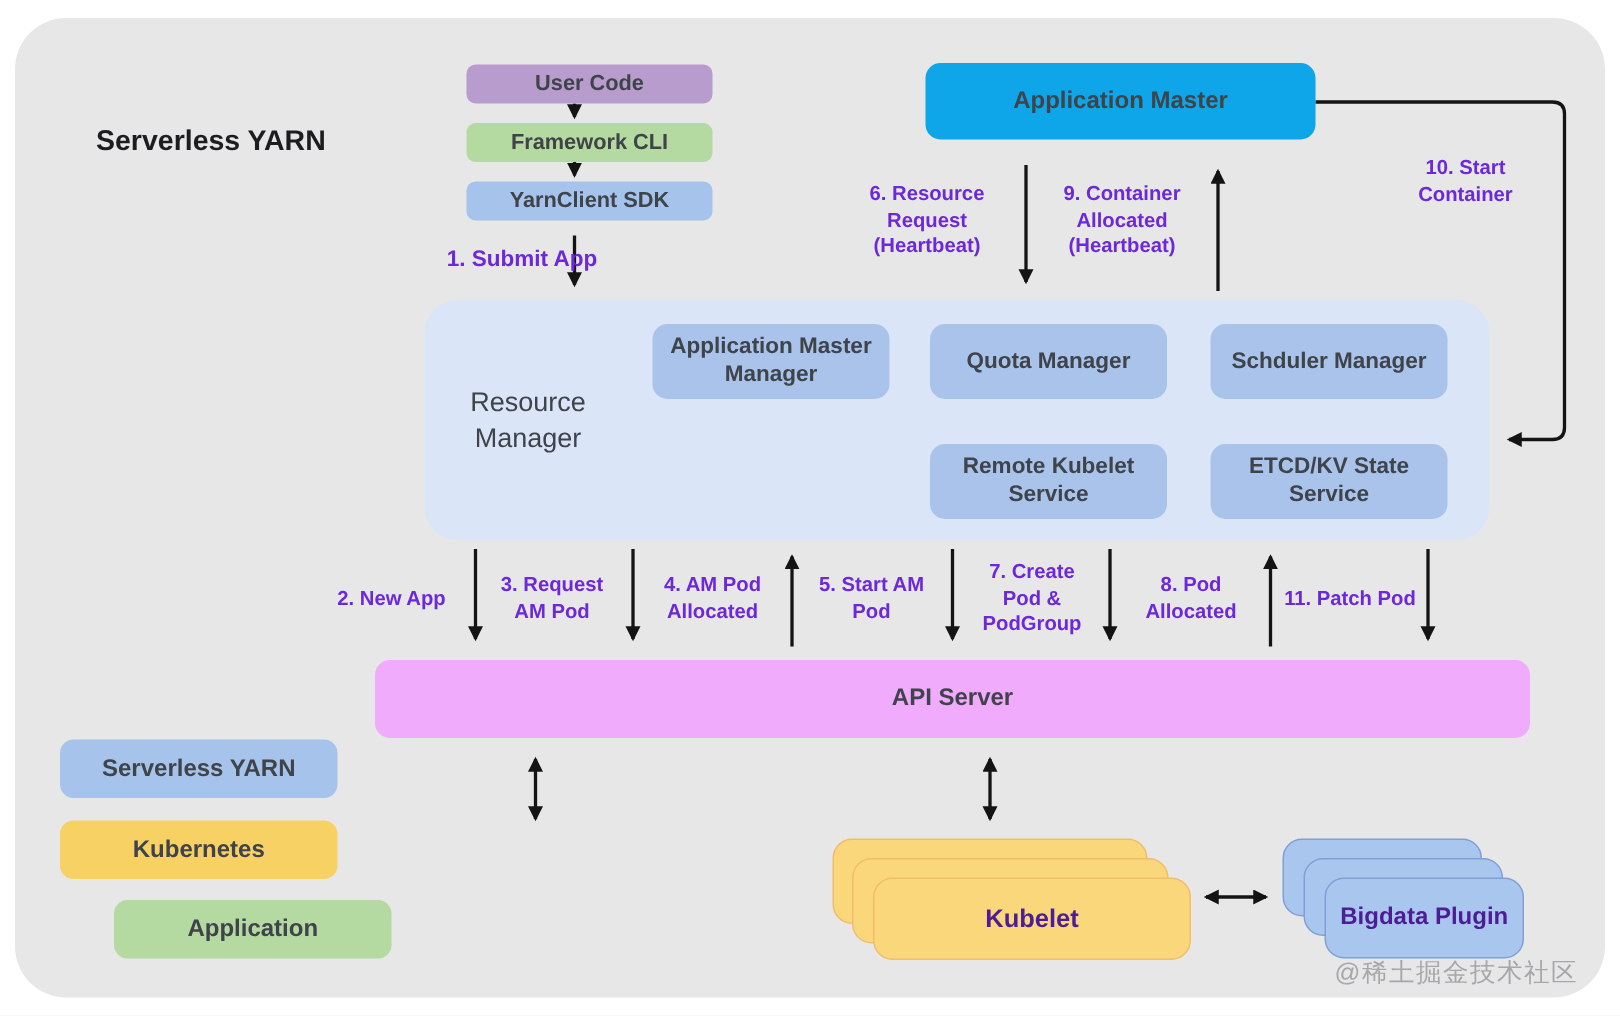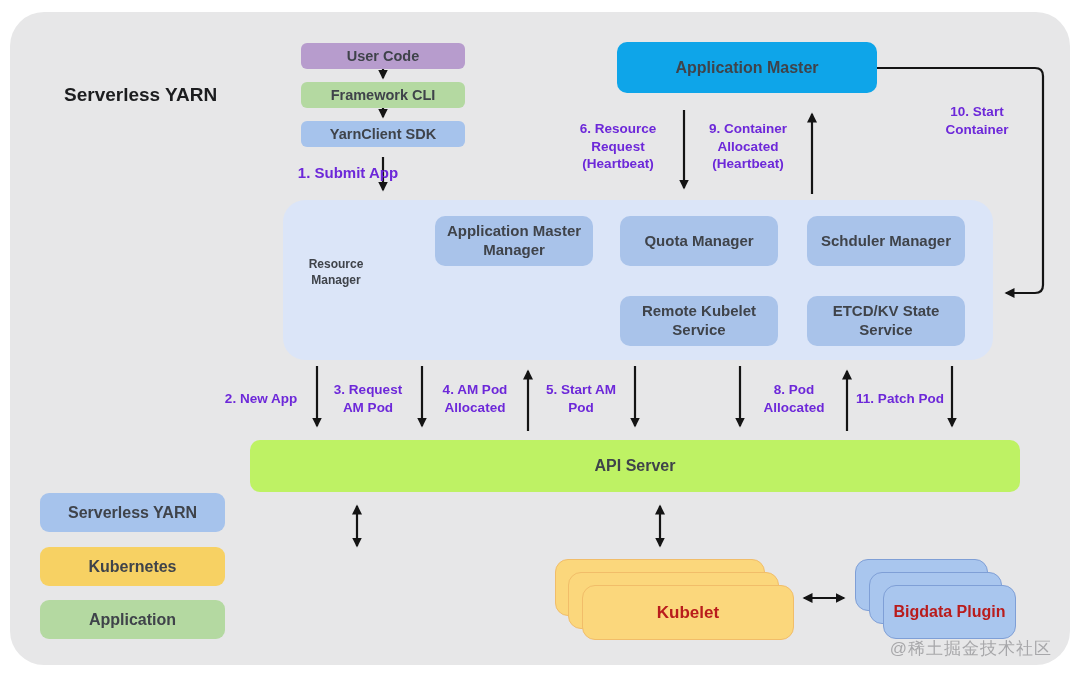--- a/index.html
+++ b/index.html
@@ -5,48 +5,48 @@
   html,body{margin:0;padding:0;background:#ffffff;}
   body{font-family:"Liberation Sans","DejaVu Sans",sans-serif;}
   .canvas{position:relative;width:1080px;height:677px;background:#ffffff;overflow:hidden;}
   .panel{position:absolute;left:10px;top:12px;width:1060px;height:653px;background:#e7e7e8;border-radius:34px;}
   .arrows{position:absolute;left:0;top:0;width:1080px;height:677px;pointer-events:none;}
 
   .box{position:absolute;display:flex;align-items:center;justify-content:center;
        text-align:center;color:#3f434a;font-weight:700;}
   .title{position:absolute;left:64px;top:84px;font-size:19px;font-weight:700;color:#1c1d1f;}
 
-  .client{left:301px;width:164px;height:26px;border-radius:6px;font-size:14.5px;}
+  .client{left:311px;width:164px;height:26px;border-radius:6px;font-size:14.5px;}
   .uc{top:43px;background:#b79ccd;}
   .fc{top:82px;background:#b4d9a1;}
   .ys{top:121px;background:#a6c3ec;}
 
   .am{left:617px;top:42px;width:260px;height:51px;border-radius:10px;background:#0ea5e9;font-size:16px;}
 
   .rm{position:absolute;left:283px;top:200px;width:710px;height:160px;background:#dbe5f8;border-radius:22px;}
-  .rm-label{position:absolute;left:280px;top:256px;width:112px;text-align:center;font-size:12px;
-            font-weight:700;color:#3f434a;white-space:pre-line;line-height:1.35;}
+  .rm-label{position:absolute;left:296px;top:256px;width:112px;text-align:center;font-size:18px;
+            font-weight:400;color:#3f434a;white-space:pre-line;line-height:1.35;}
   .module{width:158px;height:50px;border-radius:10px;background:#a9c3ea;font-size:15px;line-height:1.25;}
   .m-r1{top:216px;} .m-r2{top:296px;}
   .m-c1{left:435px;} .m-c2{left:620px;} .m-c3{left:807px;}
 
-  .api{left:250px;top:440px;width:770px;height:52px;border-radius:10px;background:#bef264;font-size:16px;}
+  .api{left:250px;top:440px;width:770px;height:52px;border-radius:10px;background:#f0abfc;font-size:16px;}
 
   .legend-box{left:40px;width:185px;height:39px;border-radius:9px;font-size:16px;}
   .lg-blue{top:493px;background:#a6c3ec;}
   .lg-yellow{top:547px;background:#f7d163;}
-  .lg-green{top:600px;background:#b4d9a1;}
+  .lg-green{top:600px;background:#b4d9a1;margin-left:36px;}
 
   .gro{left:250px;top:558px;width:215px;height:82px;border-radius:18px;background:#a8c4ea;font-size:17px;}
 
   .stack{position:absolute;border-radius:13px;}
   .stk-y{background:#fbd77c;border:1.5px solid #f1bd69;}
   .stk-b{background:#a9c6ee;border:1.5px solid #7f9fd6;}
   .stack-label{display:flex;align-items:center;justify-content:center;text-align:center;
-               color:#b91c1c;font-weight:700;}
+               color:#4c1d95;font-weight:700;}
 
   .flow{position:absolute;transform:translateX(-50%);text-align:center;font-size:13.5px;
         font-weight:700;color:#6d28d9;white-space:pre-line;line-height:1.3;}
 
   .watermark{position:absolute;right:28px;top:637px;font-size:17px;letter-spacing:1px;
              color:rgba(125,125,128,0.6);font-weight:400;}
 </style>
 </head>
 <body>
 
@@ -115,20 +115,23 @@
   <div class="flow" style="left:261px;top:390px;">2. New App</div>
   <div class="flow" style="left:368px;top:381px;">3. Request
 AM Pod</div>
   <div class="flow" style="left:475px;top:381px;">4. AM Pod
 Allocated</div>
   <div class="flow" style="left:581px;top:381px;">5. Start AM
 Pod</div>
   <div class="flow" style="left:618px;top:120px;">6. Resource
 Request
 (Heartbeat)</div>
+  <div class="flow" style="left:688px;top:372px;">7. Create
+Pod &amp;
+PodGroup</div>
   <div class="flow" style="left:794px;top:381px;">8. Pod
 Allocated</div>
   <div class="flow" style="left:748px;top:120px;">9. Container
 Allocated
 (Heartbeat)</div>
   <div class="flow" style="left:977px;top:103px;">10. Start
 Container</div>
   <div class="flow" style="left:900px;top:390px;">11. Patch Pod</div>
 
   <div class="watermark">@稀土掘金技术社区</div>

